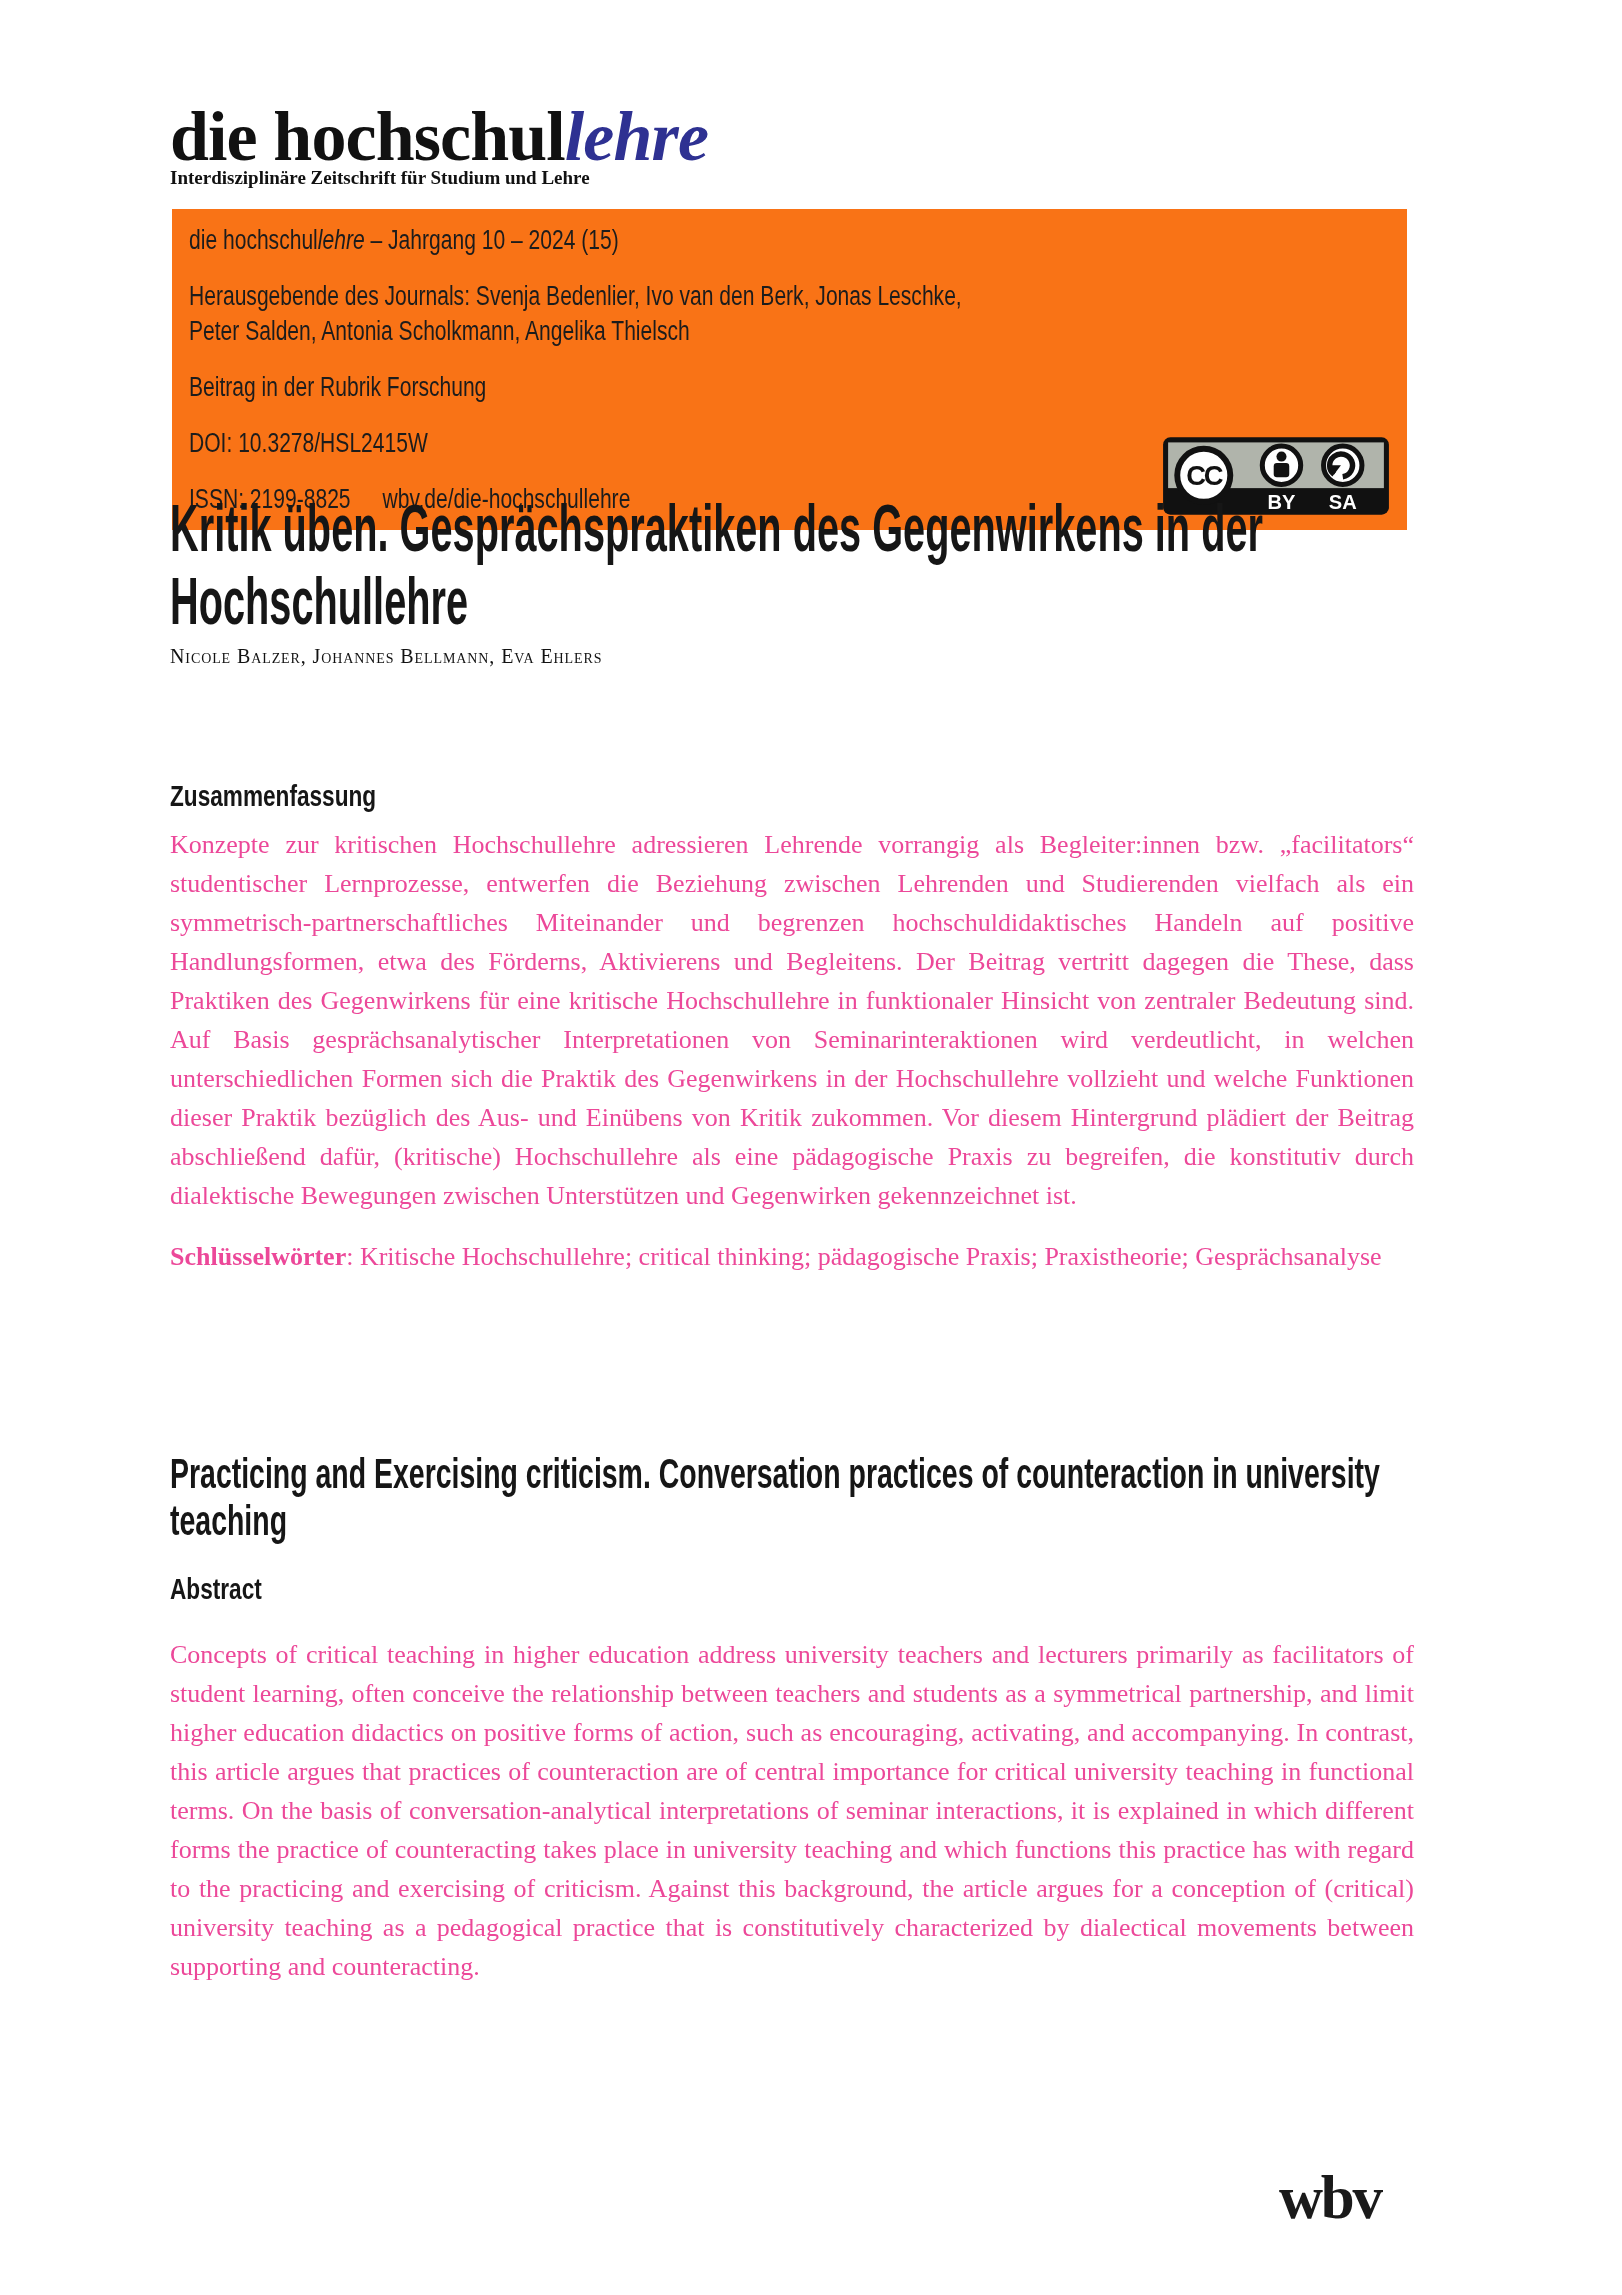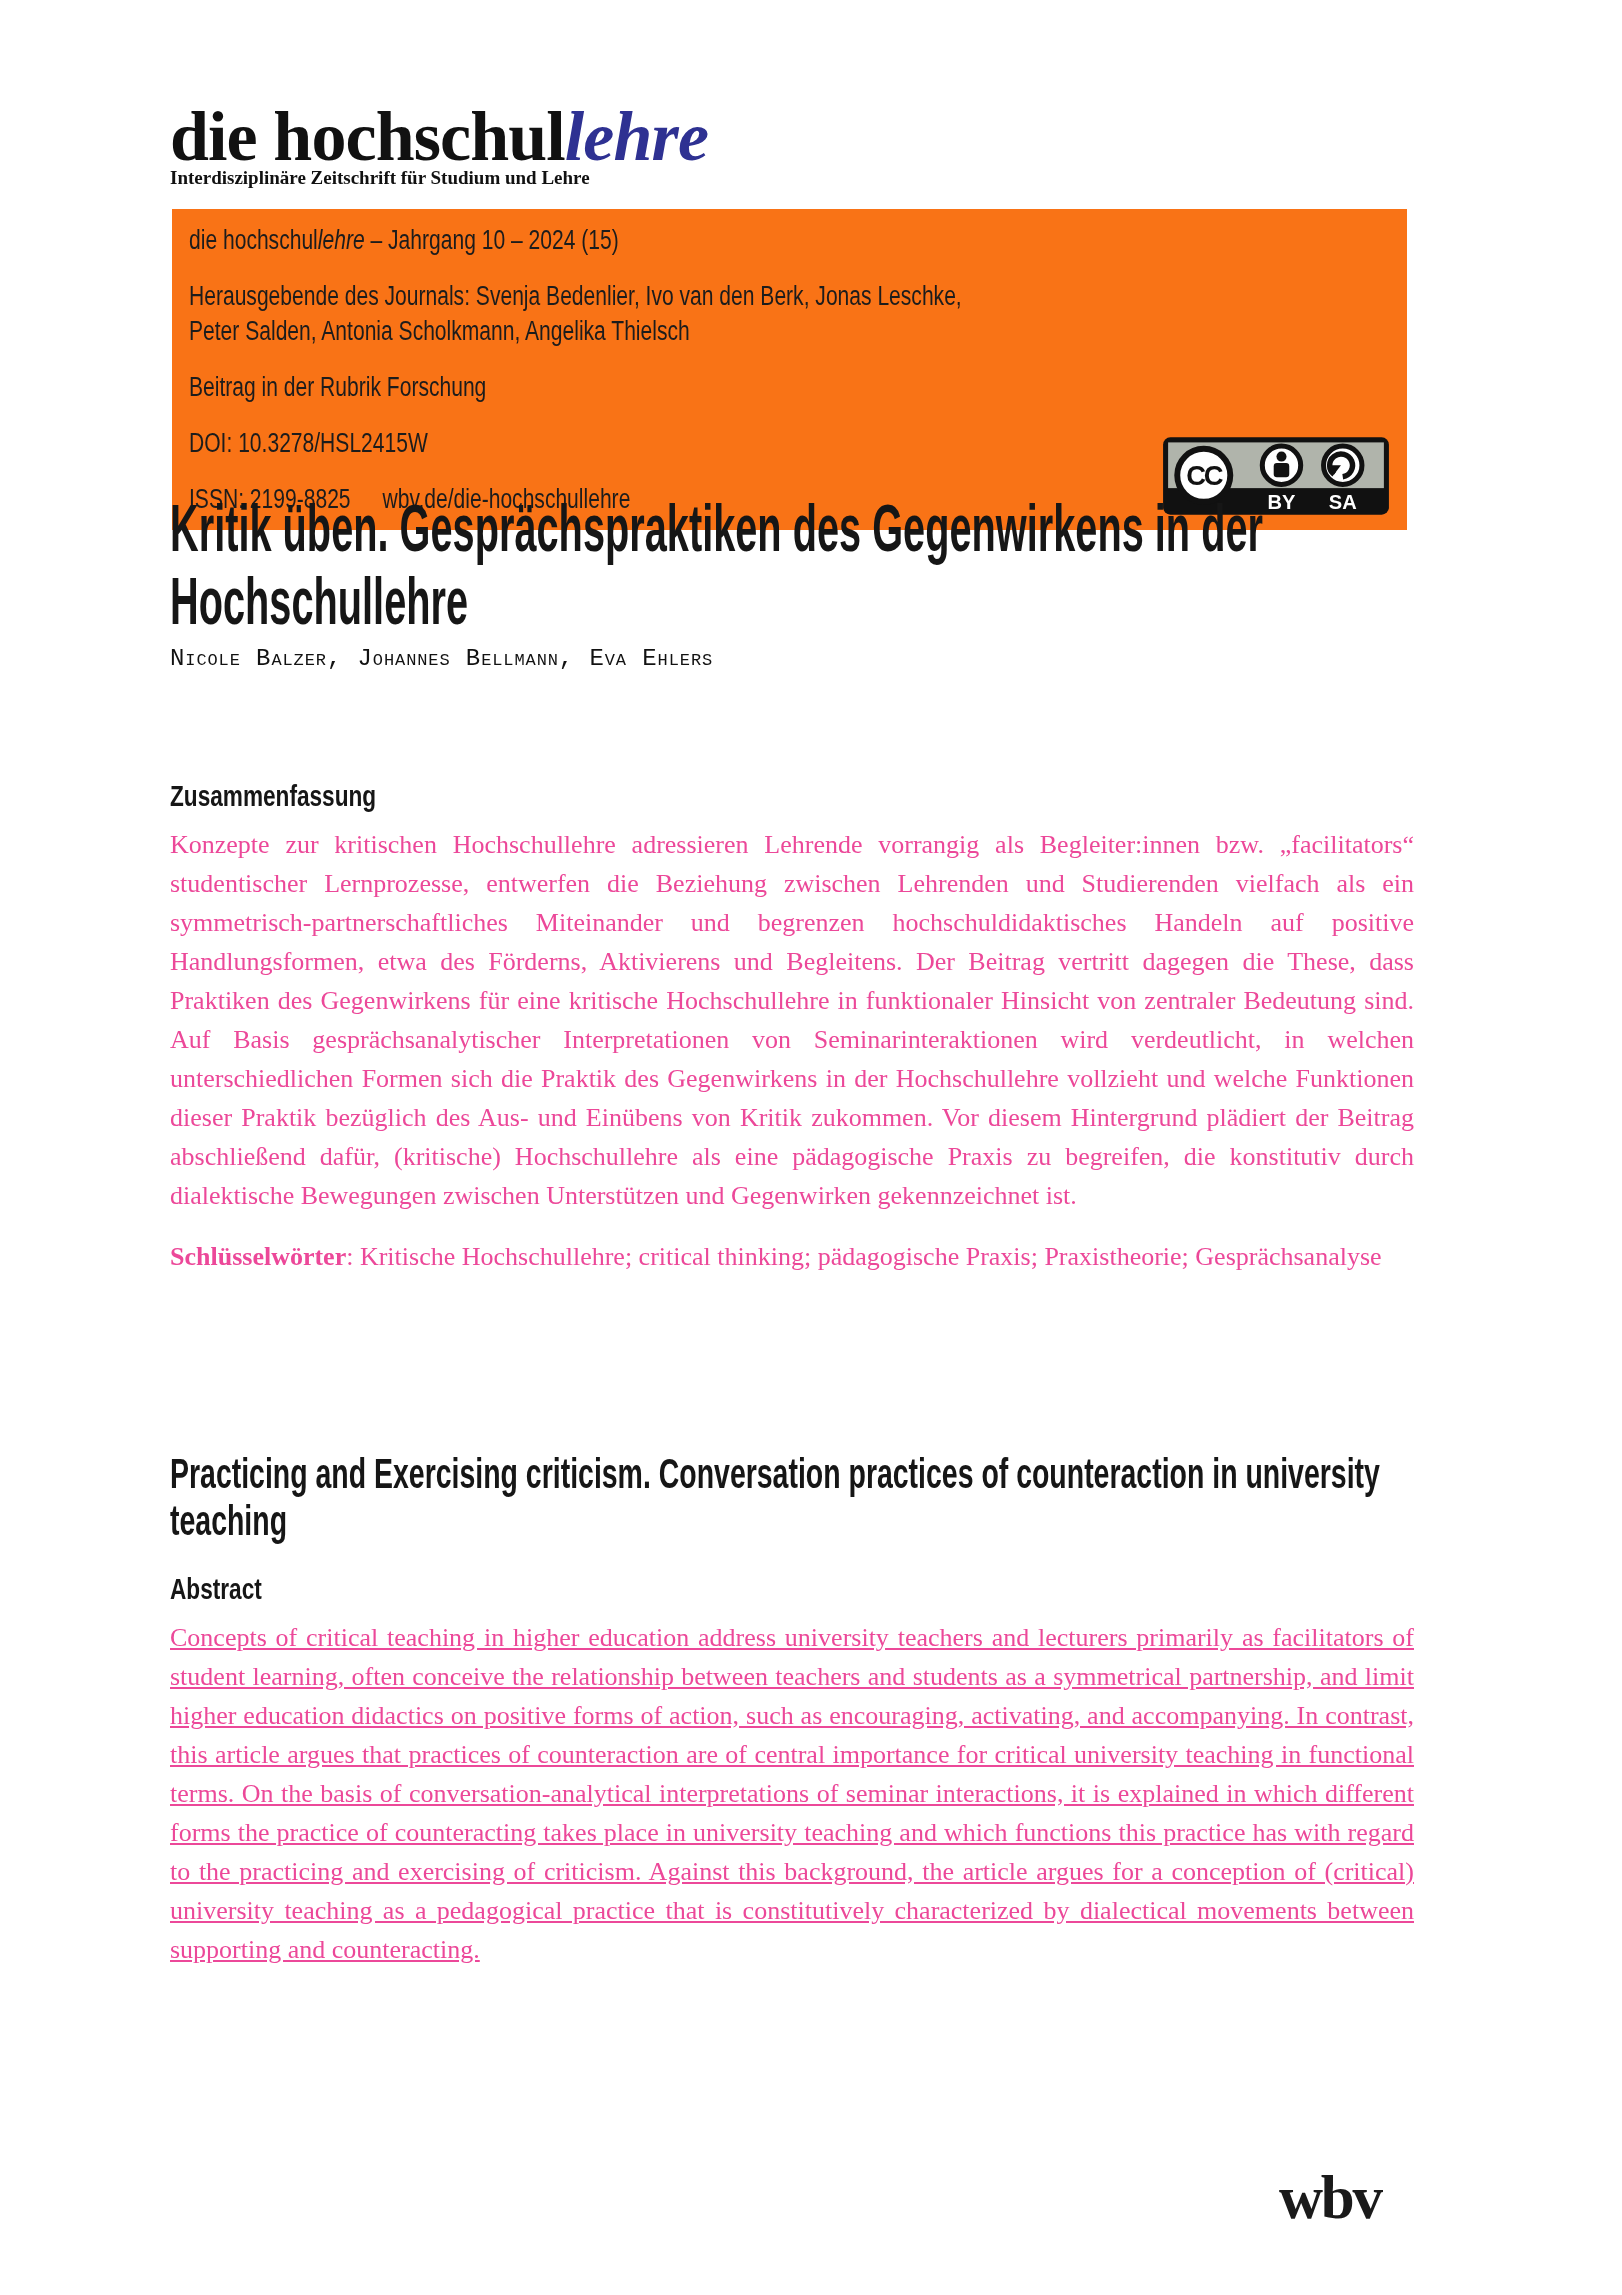--- a/index.html
+++ b/index.html
@@ -77,23 +77,23 @@
     transform-origin: 0 0;
     font-family: "Liberation Sans", sans-serif;
     font-weight: bold;
     font-size: 66px;
     line-height: 73px;
     color: #161616;
   }
   .authors {
     position: absolute;
     left: 170px; top: 645px;
-    font-family: Liberation Mono, monospace;
+    font-family: Liberation Serif, serif;
     font-variant: small-caps;
-    font-size: 24px;
+    font-size: 20px;
     letter-spacing: 0.9px;
     color: #121212;
     white-space: nowrap;
   }
   .sec-head {
     font-family: "Liberation Sans", sans-serif;
     font-weight: bold;
     font-size: 29px;
     line-height: 33px;
     color: #161616;
@@ -119,21 +119,21 @@
     width: 1836px;
     transform: scaleX(0.6776);
     transform-origin: 0 0;
     font-family: "Liberation Sans", sans-serif;
     font-weight: bold;
     font-size: 42px;
     line-height: 47px;
     color: #161616;
   }
   .abs-head { margin-top: 28.5px; }
-  .en-text { margin-top: 12px; text-decoration: underline; }
+  .en-text { margin-top: 29px; }
 
   
   .wbv-logo {
     position: absolute;
     left: 1279px; top: 2163px;
     font-family: "Liberation Serif", serif;
     font-weight: bold;
     font-size: 61px;
     letter-spacing: -2.3px;
     color: #1a1a1a;

